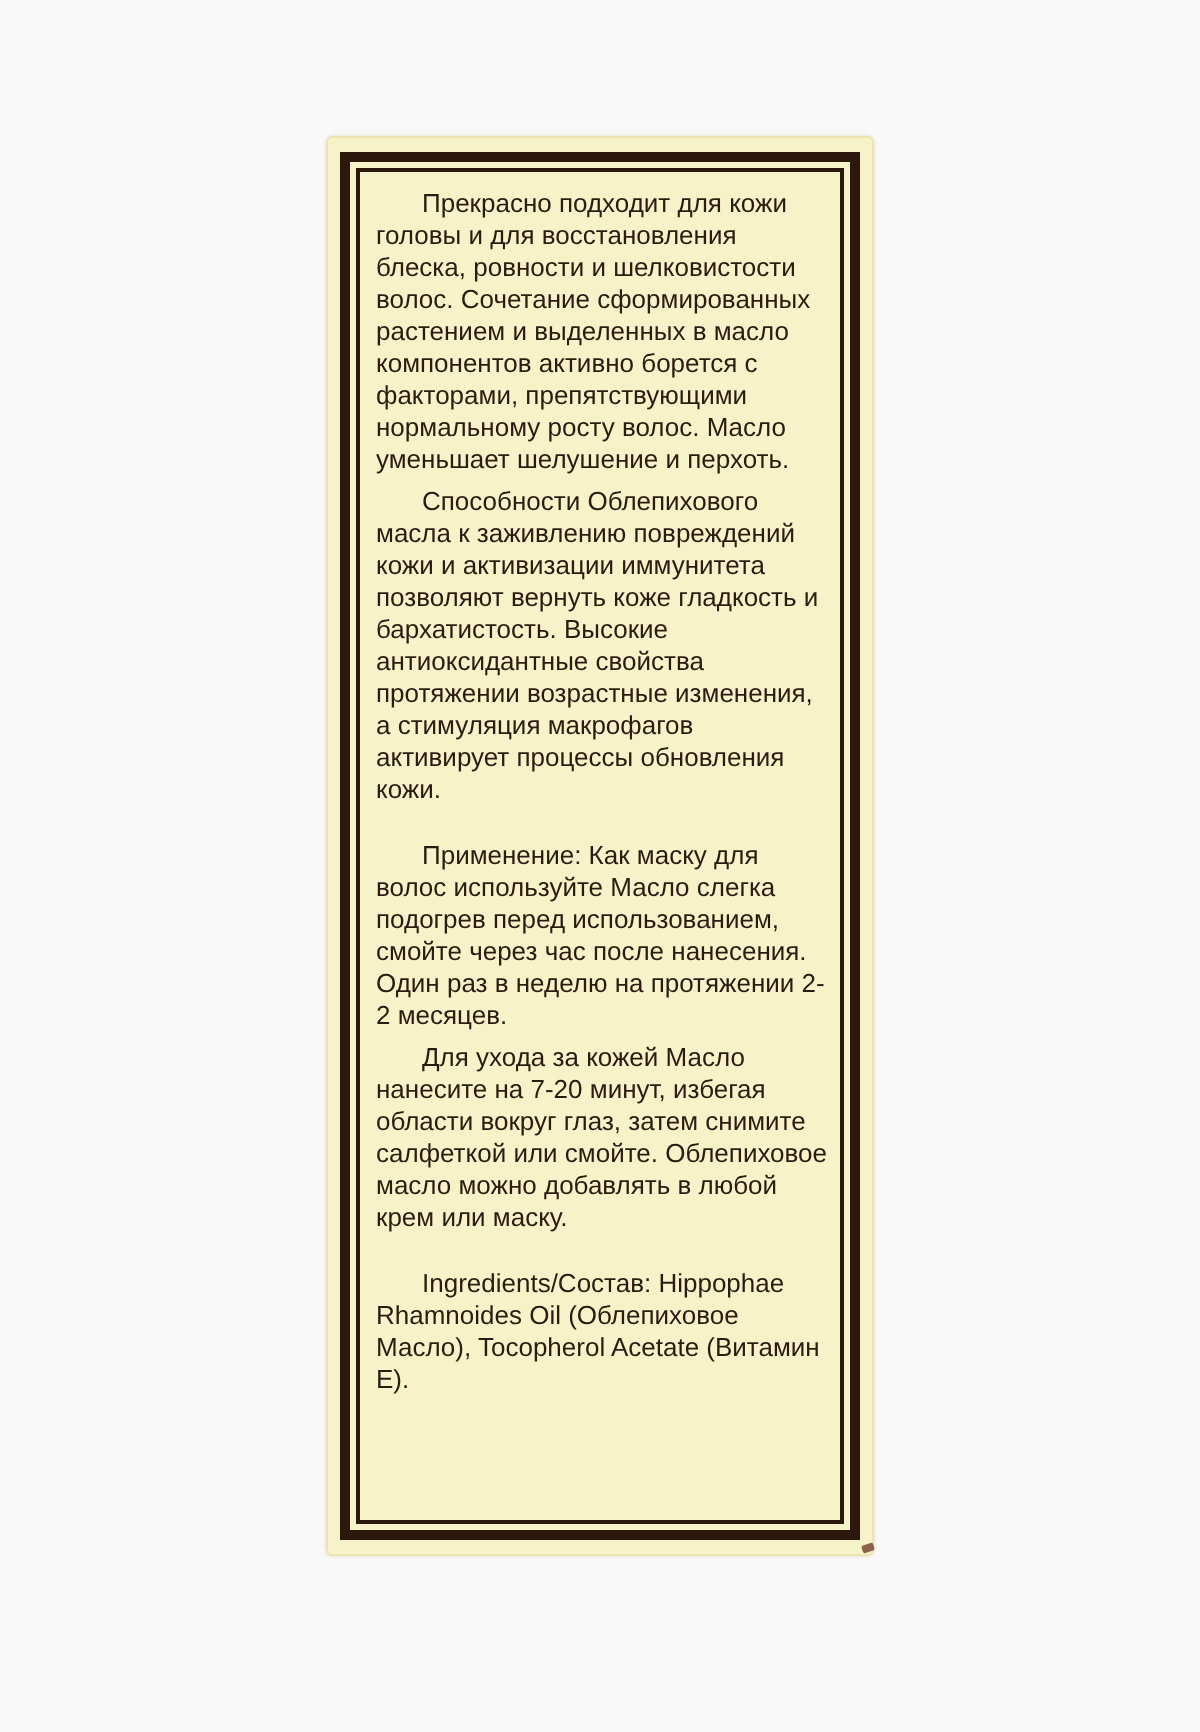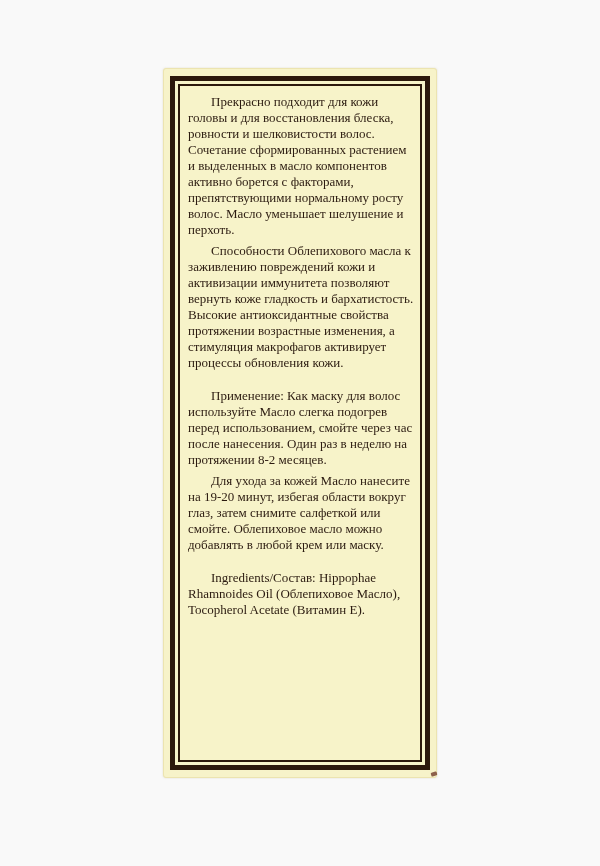--- a/index.html
+++ b/index.html
@@ -10,21 +10,20 @@
     width: 600px;
     height: 866px;
     background: #f9f9f9;
     position: relative;
     overflow: hidden;
     font-family: "Liberation Sans", sans-serif;
   }
   .canvas {
     position: absolute;
     inset: 0;
-    font-family: Liberation Serif, serif;
   }
   .product-label {
     position: absolute;
     left: 163px;
     top: 68px;
     width: 274px;
     height: 710px;
     background: #f7f3c9;
     border: 1px solid #ece4b0;
     border-radius: 3px;
@@ -83,22 +82,22 @@
 <body>
 
 <div class="canvas">
 
   <div class="product-label">
     <div class="frame-outer">
       <div class="frame-inner">
         <div class="label-text">
           <p>Прекрасно подходит для кожи головы и для восстановления блеска, ровности и шелковистости волос. Сочетание сформированных растением и выделенных в масло компонентов активно борется с факторами, препятствующими нормальному росту волос. Масло уменьшает шелушение и перхоть.</p>
           <p>Способности Облепихового масла к заживлению повреждений кожи и активизации иммунитета позволяют вернуть коже гладкость и бархатистость. Высокие антиоксидантные свойства протяжении возрастные изменения, а стимуляция макрофагов активирует процессы обновления кожи.</p>
-          <p class="gap-above">Применение: Как маску для волос используйте Масло слегка подогрев перед использованием, смойте через час после нанесения. Один раз в неделю на протяжении 8-2 месяцев.</p>
-          <p>Для ухода за кожей Масло нанесите на 19-20 минут, избегая области вокруг глаз, затем снимите салфеткой или смойте. Облепиховое масло можно добавлять в любой крем или маску.</p>
+          <p class="gap-above">Применение: Как маску для волос используйте Масло слегка подогрев перед использованием, смойте через час после нанесения. Один раз в неделю на протяжении 2-2 месяцев.</p>
+          <p>Для ухода за кожей Масло нанесите на 7-20 минут, избегая области вокруг глаз, затем снимите салфеткой или смойте. Облепиховое масло можно добавлять в любой крем или маску.</p>
           <p class="gap-above">Ingredients/Состав: Hippophae Rhamnoides Oil (Облепиховое Масло), Tocopherol Acetate (Витамин Е).</p>
         </div>
       </div>
     </div>
   </div>
 
   <div class="red-speck"></div>
 
 </div>
 

